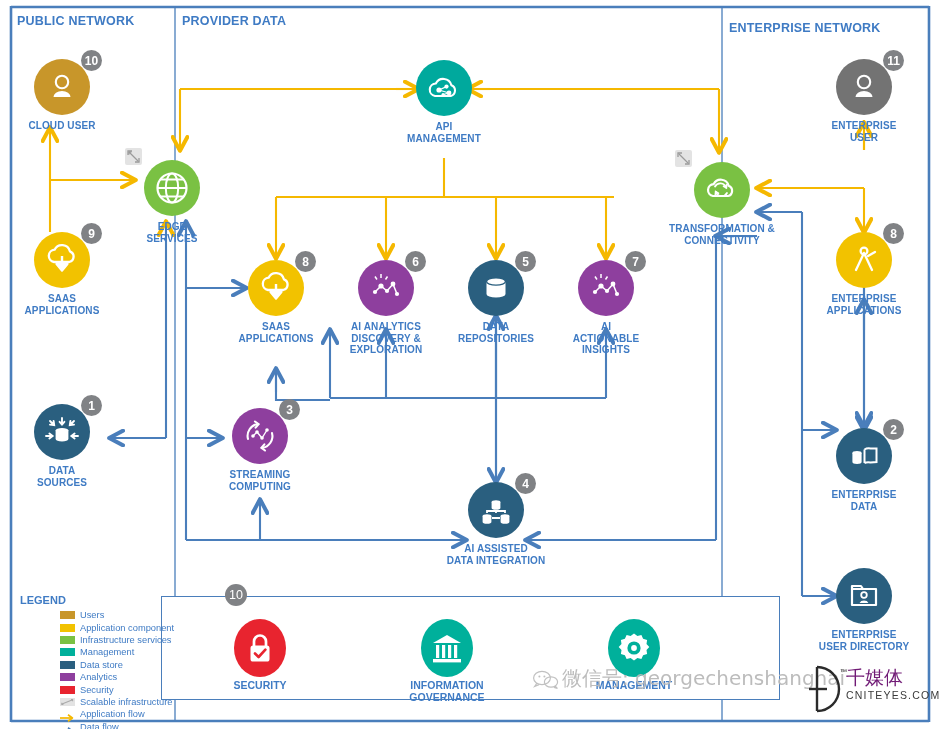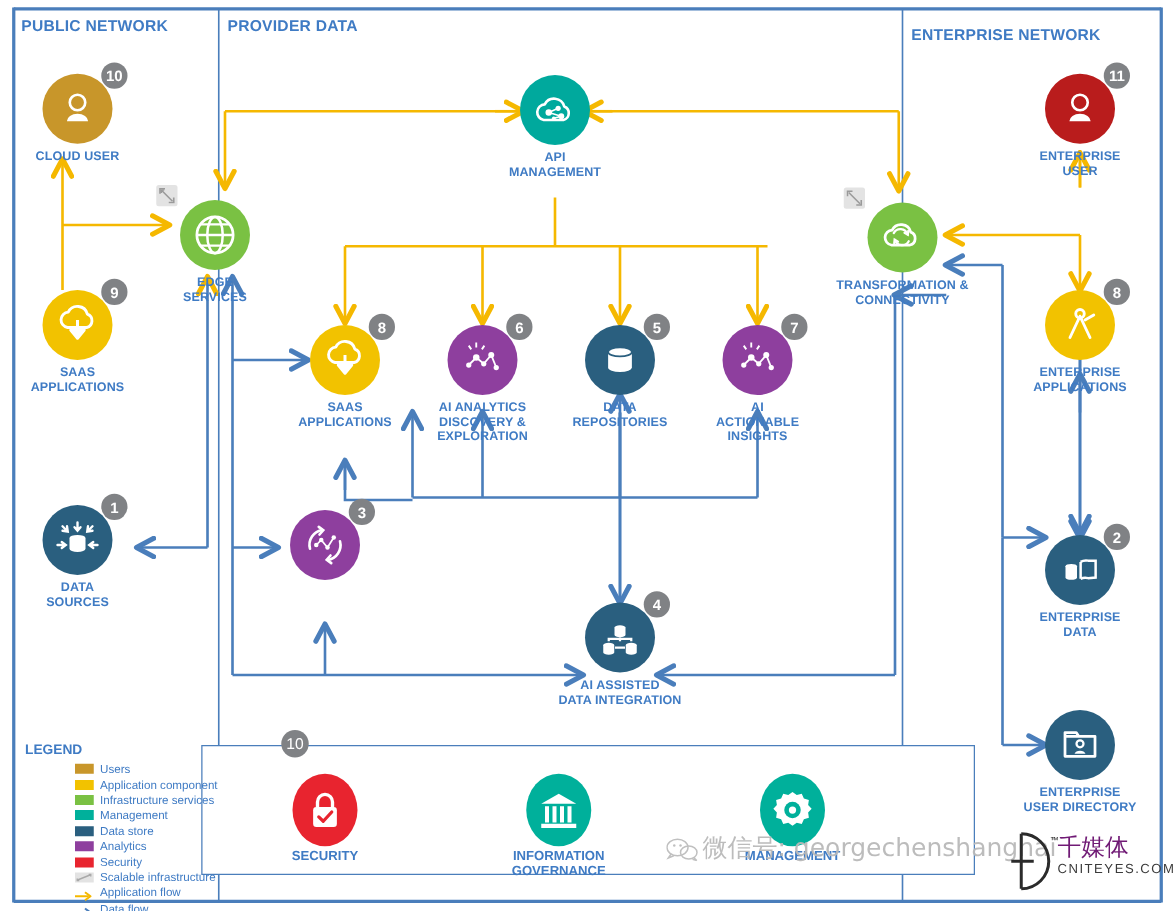--- a/index.html
+++ b/index.html
@@ -332,20 +332,22 @@
             <path d="M12,19 L16,15 L21,21 L26,13"></path>
           </g>
           <g fill="#fff">
             <circle cx="12" cy="19" r="1.8"></circle>
             <circle cx="16" cy="15" r="1.8"></circle>
             <circle cx="21" cy="21" r="1.8"></circle>
             <circle cx="26" cy="13" r="1.8"></circle>
           </g>
         </svg>
     </div>
+    <div class="caption" style="white-space:pre-line">STREAMING
+COMPUTING</div>
   </div>
 
   <div class="node" style="left:496px;top:482px;">
     <div class="disc" style="background:#2a5f7f;">
       <span class="badge">4</span>
       <svg width="36" height="34" viewBox="0 0 36 34">
           <g fill="#fff">
             <ellipse cx="18" cy="9" rx="4.4" ry="1.8"></ellipse>
             <path d="M13.6,9 L13.6,15 a4.4,1.8 0 0 0 8.8,0 L22.4,9"></path>
             <ellipse cx="9" cy="23" rx="4.4" ry="1.8"></ellipse>
@@ -379,21 +381,21 @@
             <path d="M25,20 a6,6 0 0 1 -11,-1"></path>
             <path d="M16.4,20.3 L13.7,18.7 L13.4,21.7"></path>
           </g>
         </svg>
     </div>
     <div class="caption" style="white-space:pre-line">TRANSFORMATION &amp;
 CONNECTIVITY</div>
   </div>
 
   <div class="node" style="left:864px;top:59px;">
-    <div class="disc" style="background:#b91c1c;">
+    <div class="disc" style="background:#737373;">
       <span class="badge">11</span>
       <svg width="34" height="34" viewBox="0 0 34 34">
           <circle cx="17" cy="12" r="6.2" fill="none" stroke="#fff" stroke-width="2.1"></circle>
           <path d="M8.5,27 a8.5,6 0 0 1 17,0 z" fill="#fff"></path>
         </svg>
     </div>
     <div class="caption" style="white-space:pre-line">ENTERPRISE
 USER</div>
   </div>
 

